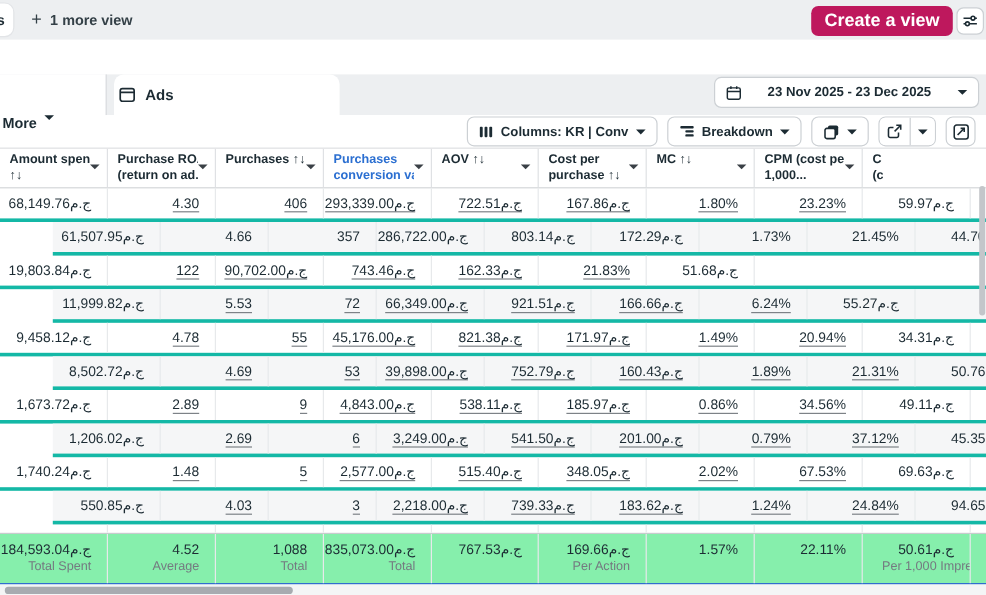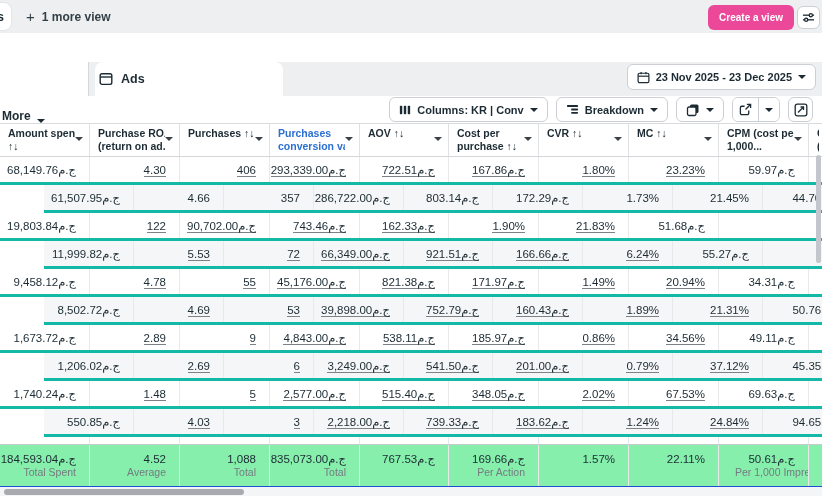--- a/index.html
+++ b/index.html
@@ -8,41 +8,41 @@
   .screen { position:relative; width:822px; height:496px; background:#fff; overflow:hidden; }
 
   
   .topbar { position:absolute; left:0; top:0; width:822px; height:33px; background:#edeff1; }
   .partial-tab { position:absolute; left:-30px; top:2px; width:42px; height:29px; background:#fff;
     border:1px solid #e2e4e7; border-radius:8px; display:flex; align-items:center; justify-content:flex-end;
     padding-right:7px; font-size:12px; font-weight:700; }
   .more-view { position:absolute; left:26px; top:0; height:33px; display:flex; align-items:center; gap:7px;
     font-size:12px; font-weight:600; color:#344047; cursor:pointer; }
   .plus-glyph { font-size:15px; font-weight:400; line-height:1; color:#344047; }
-  .btn-primary { position:absolute; right:28px; top:5px; height:25px; background:#ec4899; color:#fff;
-    border:none; border-radius:6px; font-size:10px; font-weight:600; padding:0 11px; cursor:pointer;
+  .btn-primary { position:absolute; right:28px; top:5px; height:25px; background:#be185d; color:#fff;
+    border:none; border-radius:6px; font-size:15px; font-weight:600; padding:0 11px; cursor:pointer;
     font-family:"Liberation Sans",sans-serif;text-align:center; }
   .btn-sliders { position:absolute; right:2px; top:6px; width:23px; height:23px; background:#fff;
     border:1px solid #ccd0d4; border-radius:6px; display:flex; align-items:center; justify-content:center; cursor:pointer; }
 
   
   .tabstrip { position:absolute; left:0; top:62px; width:822px; height:34px; background:#edeff1; }
   .tab-left-partial { position:absolute; left:0; top:0; width:89px; height:34px; background:#fff;
     border-right:1px solid #d5d8db; }
   .tab-active { position:absolute; left:95px; top:0; width:188px; height:34px; background:#fff;
     border-radius:8px 8px 0 0; display:flex; align-items:center; gap:8px; padding-left:4px;
     font-size:12.5px; font-weight:700; cursor:pointer; }
   .date-btn { position:absolute; right:6px; top:2px; height:26px; background:#fff; border:1px solid #ccd0d4;
-    border-radius:6px; display:flex; align-items:center; gap:6px; padding:0 9px; font-size:11px; font-weight:600;
+    border-radius:6px; display:flex; align-items:center; gap:22px; padding:0 9px; font-size:11px; font-weight:600;
     cursor:pointer; }
 
   
   .toolbar { position:absolute; left:0; top:96px; width:822px; height:28px; background:#fff;
     border-bottom:1px solid #d9dbde; }
-  .more-btn { position:absolute; left:2px; top:0; height:27px; display:flex; align-items:flex-end; gap:6px;
+  .more-btn { position:absolute; left:2px; top:0; height:27px; display:flex; align-items:flex-start; gap:6px;
     font-size:12px; font-weight:600; cursor:pointer; }
   .tool-right { position:absolute; right:9px; top:1px; height:25px; display:flex; gap:8px; align-items:center; }
   .tool-btn { height:25px; background:#fff; border:1px solid #ccd0d4; border-radius:6px; display:flex;
     align-items:center; gap:6px; padding:0 9px; font-size:11px; font-weight:600; cursor:pointer; white-space:nowrap; }
   .split-btn { height:25px; border:1px solid #ccd0d4; border-radius:6px; display:flex; align-items:stretch; overflow:hidden; }
   .split-half { display:flex; align-items:center; padding:0 6px; cursor:pointer; background:#fff; }
   .split-half + .split-half { border-left:1px solid #ccd0d4; }
   .icon-btn { width:25px; height:25px; background:#fff; border:1px solid #ccd0d4; border-radius:6px;
     display:flex; align-items:center; justify-content:center; cursor:pointer; }
 
@@ -234,26 +234,20 @@
       </div>
       <div class="th">
         <div class="th-lines">
           <span>Cost per</span>
           <span>purchase ↑↓</span>
         </div>
         <span class="caret-shape"></span>
       </div>
       <div class="th">
         <div class="th-lines">
-          <span>CVR ↑↓</span>
-        </div>
-        <span class="caret-shape"></span>
-      </div>
-      <div class="th">
-        <div class="th-lines">
           <span>MC ↑↓</span>
         </div>
         <span class="caret-shape"></span>
       </div>
       <div class="th">
         <div class="th-lines">
           <span>CPM (cost per</span>
           <span>1,000...</span>
         </div>
         <span class="caret-shape"></span>
@@ -290,21 +284,20 @@
           <div class="td"><span>21.45%</span></div>
           <div class="td"><span>44.70ج.م</span></div>
           <div class="td" style="border-right: none;"></div>
         </div>
         <div class="grid tr">
           <div class="td"><span>19,803.84ج.م</span></div>
           <div class="td"><span class="uline">122</span></div>
           <div class="td"><span class="uline">90,702.00ج.م</span></div>
           <div class="td"><span class="uline">743.46ج.م</span></div>
           <div class="td"><span class="uline">162.33ج.م</span></div>
-          <div class="td"><span class="uline">1.90%</span></div>
           <div class="td"><span class="uline">21.83%</span></div>
           <div class="td"><span>51.68ج.م</span></div>
           <div class="td" style="border-right: none;"></div>
         </div>
         <div class="grid tr stripe">
           <div class="td"><span>11,999.82ج.م</span></div>
           <div class="td"><span class="uline">5.53</span></div>
           <div class="td"><span class="uline">72</span></div>
           <div class="td"><span class="uline">66,349.00ج.م</span></div>
           <div class="td"><span class="uline">921.51ج.م</span></div>

